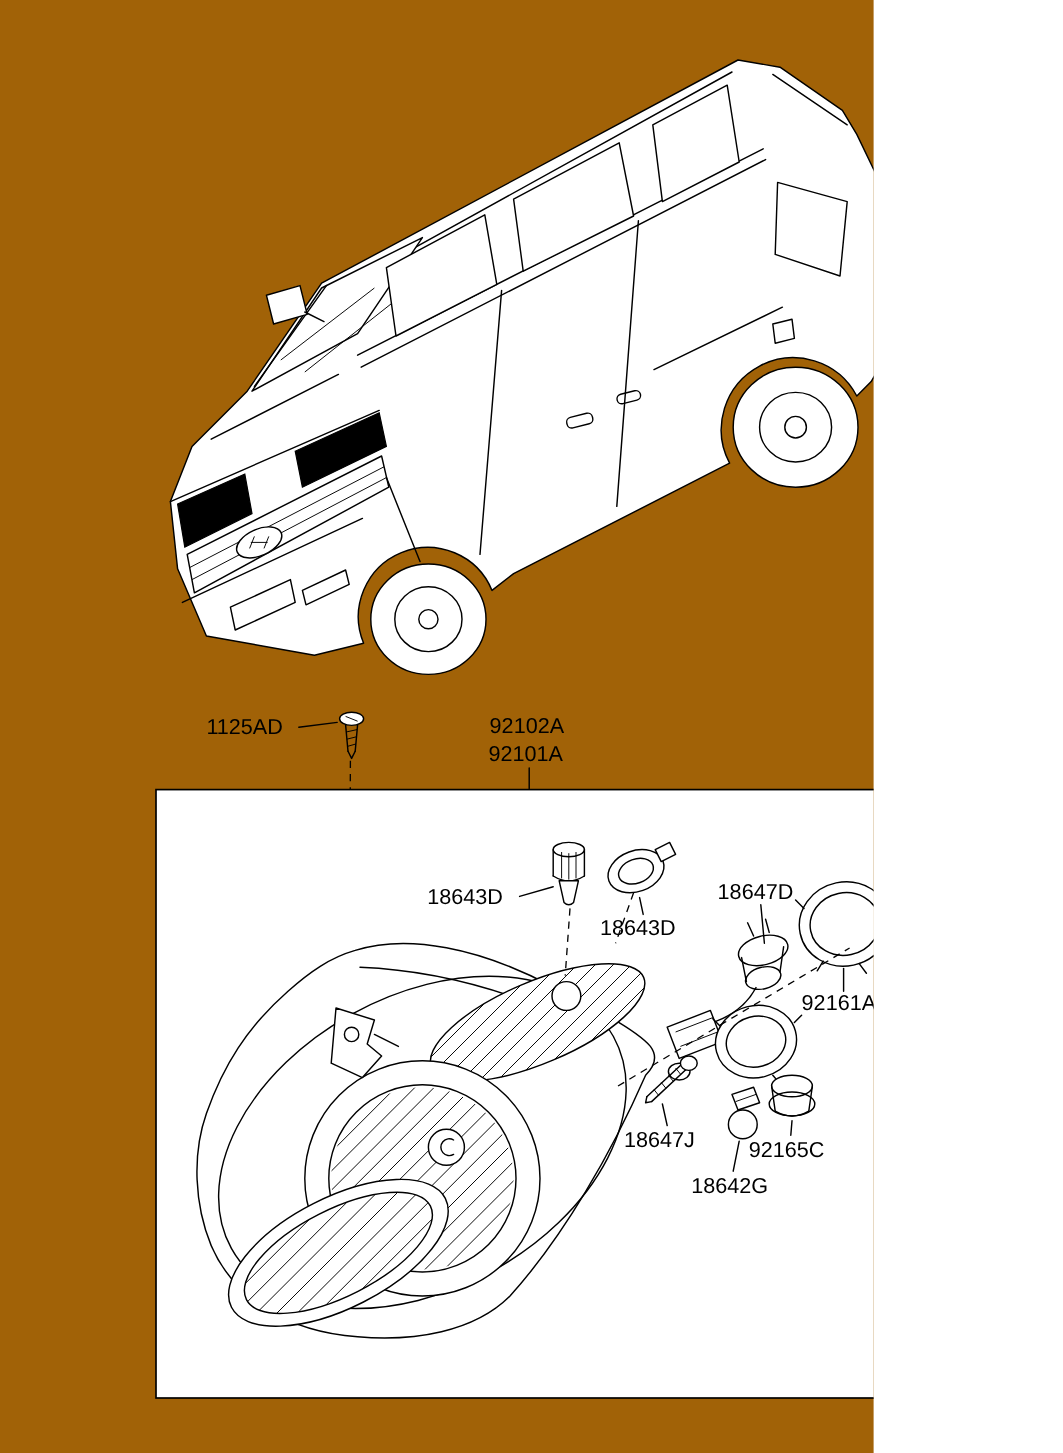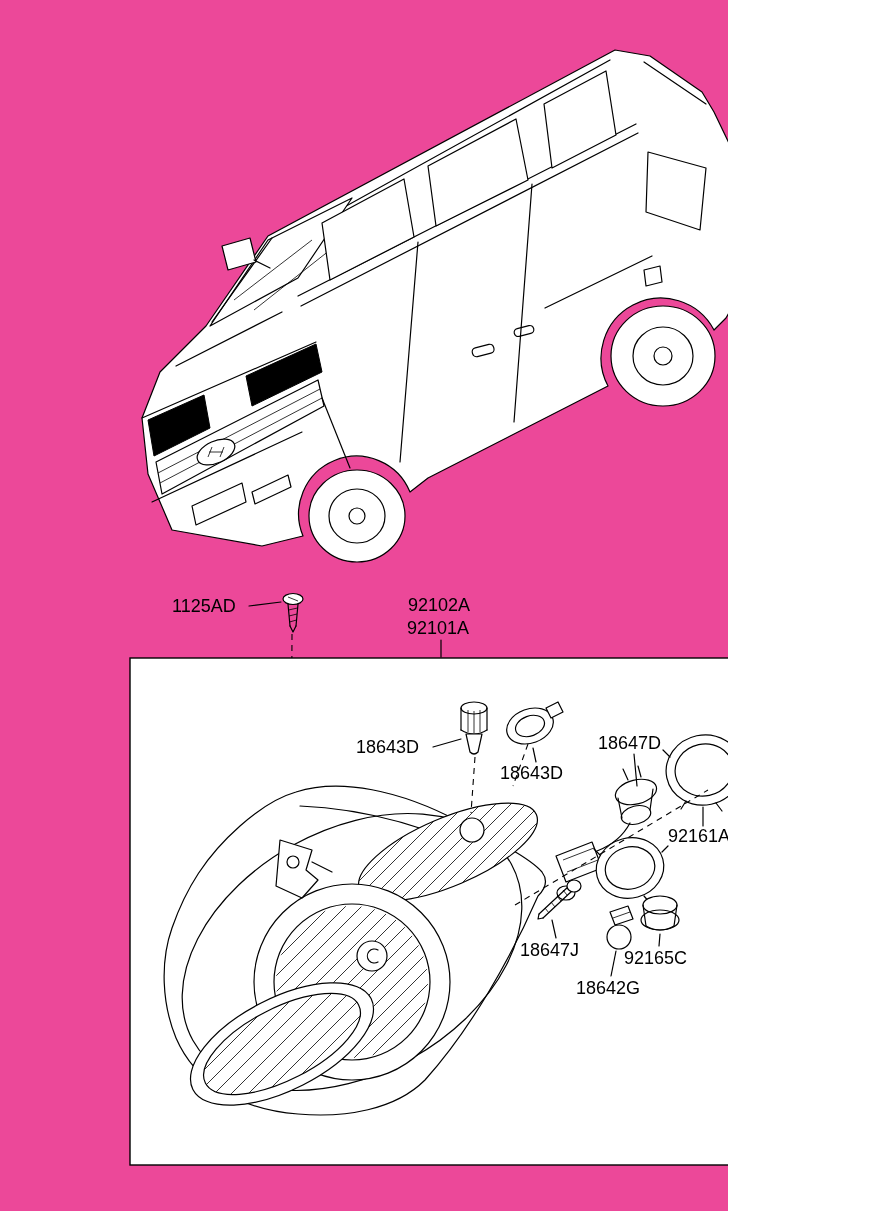--- a/index.html
+++ b/index.html
@@ -1,16 +1,16 @@
 <!DOCTYPE html>
 <html><head>
 <meta charset="utf-8">
 <style>
   html,body{margin:0;padding:0;background:#ffffff;}
-  .canvas{position:relative;width:728px;height:1211px;background:#ec4899;overflow:hidden;
+  .canvas{position:relative;width:728px;height:1211px;background:#a16207;overflow:hidden;
           font-family:"Liberation Sans",sans-serif;}
   svg{position:absolute;left:0;top:0;}
   .lbl{font-family:"Liberation Sans",sans-serif;font-size:18px;fill:#000;}
   .ln{stroke:#000;fill:none;stroke-width:1.2;stroke-linecap:round;stroke-linejoin:round;}
   .thin{stroke:#000;fill:none;stroke-width:0.8;}
   .wfill{fill:#ffffff;}
   .bfill{fill:#000000;stroke:#000;stroke-width:1;}
   .dash{stroke:#000;fill:none;stroke-width:1.1;stroke-dasharray:6 5;}
 </style>
 </head>

